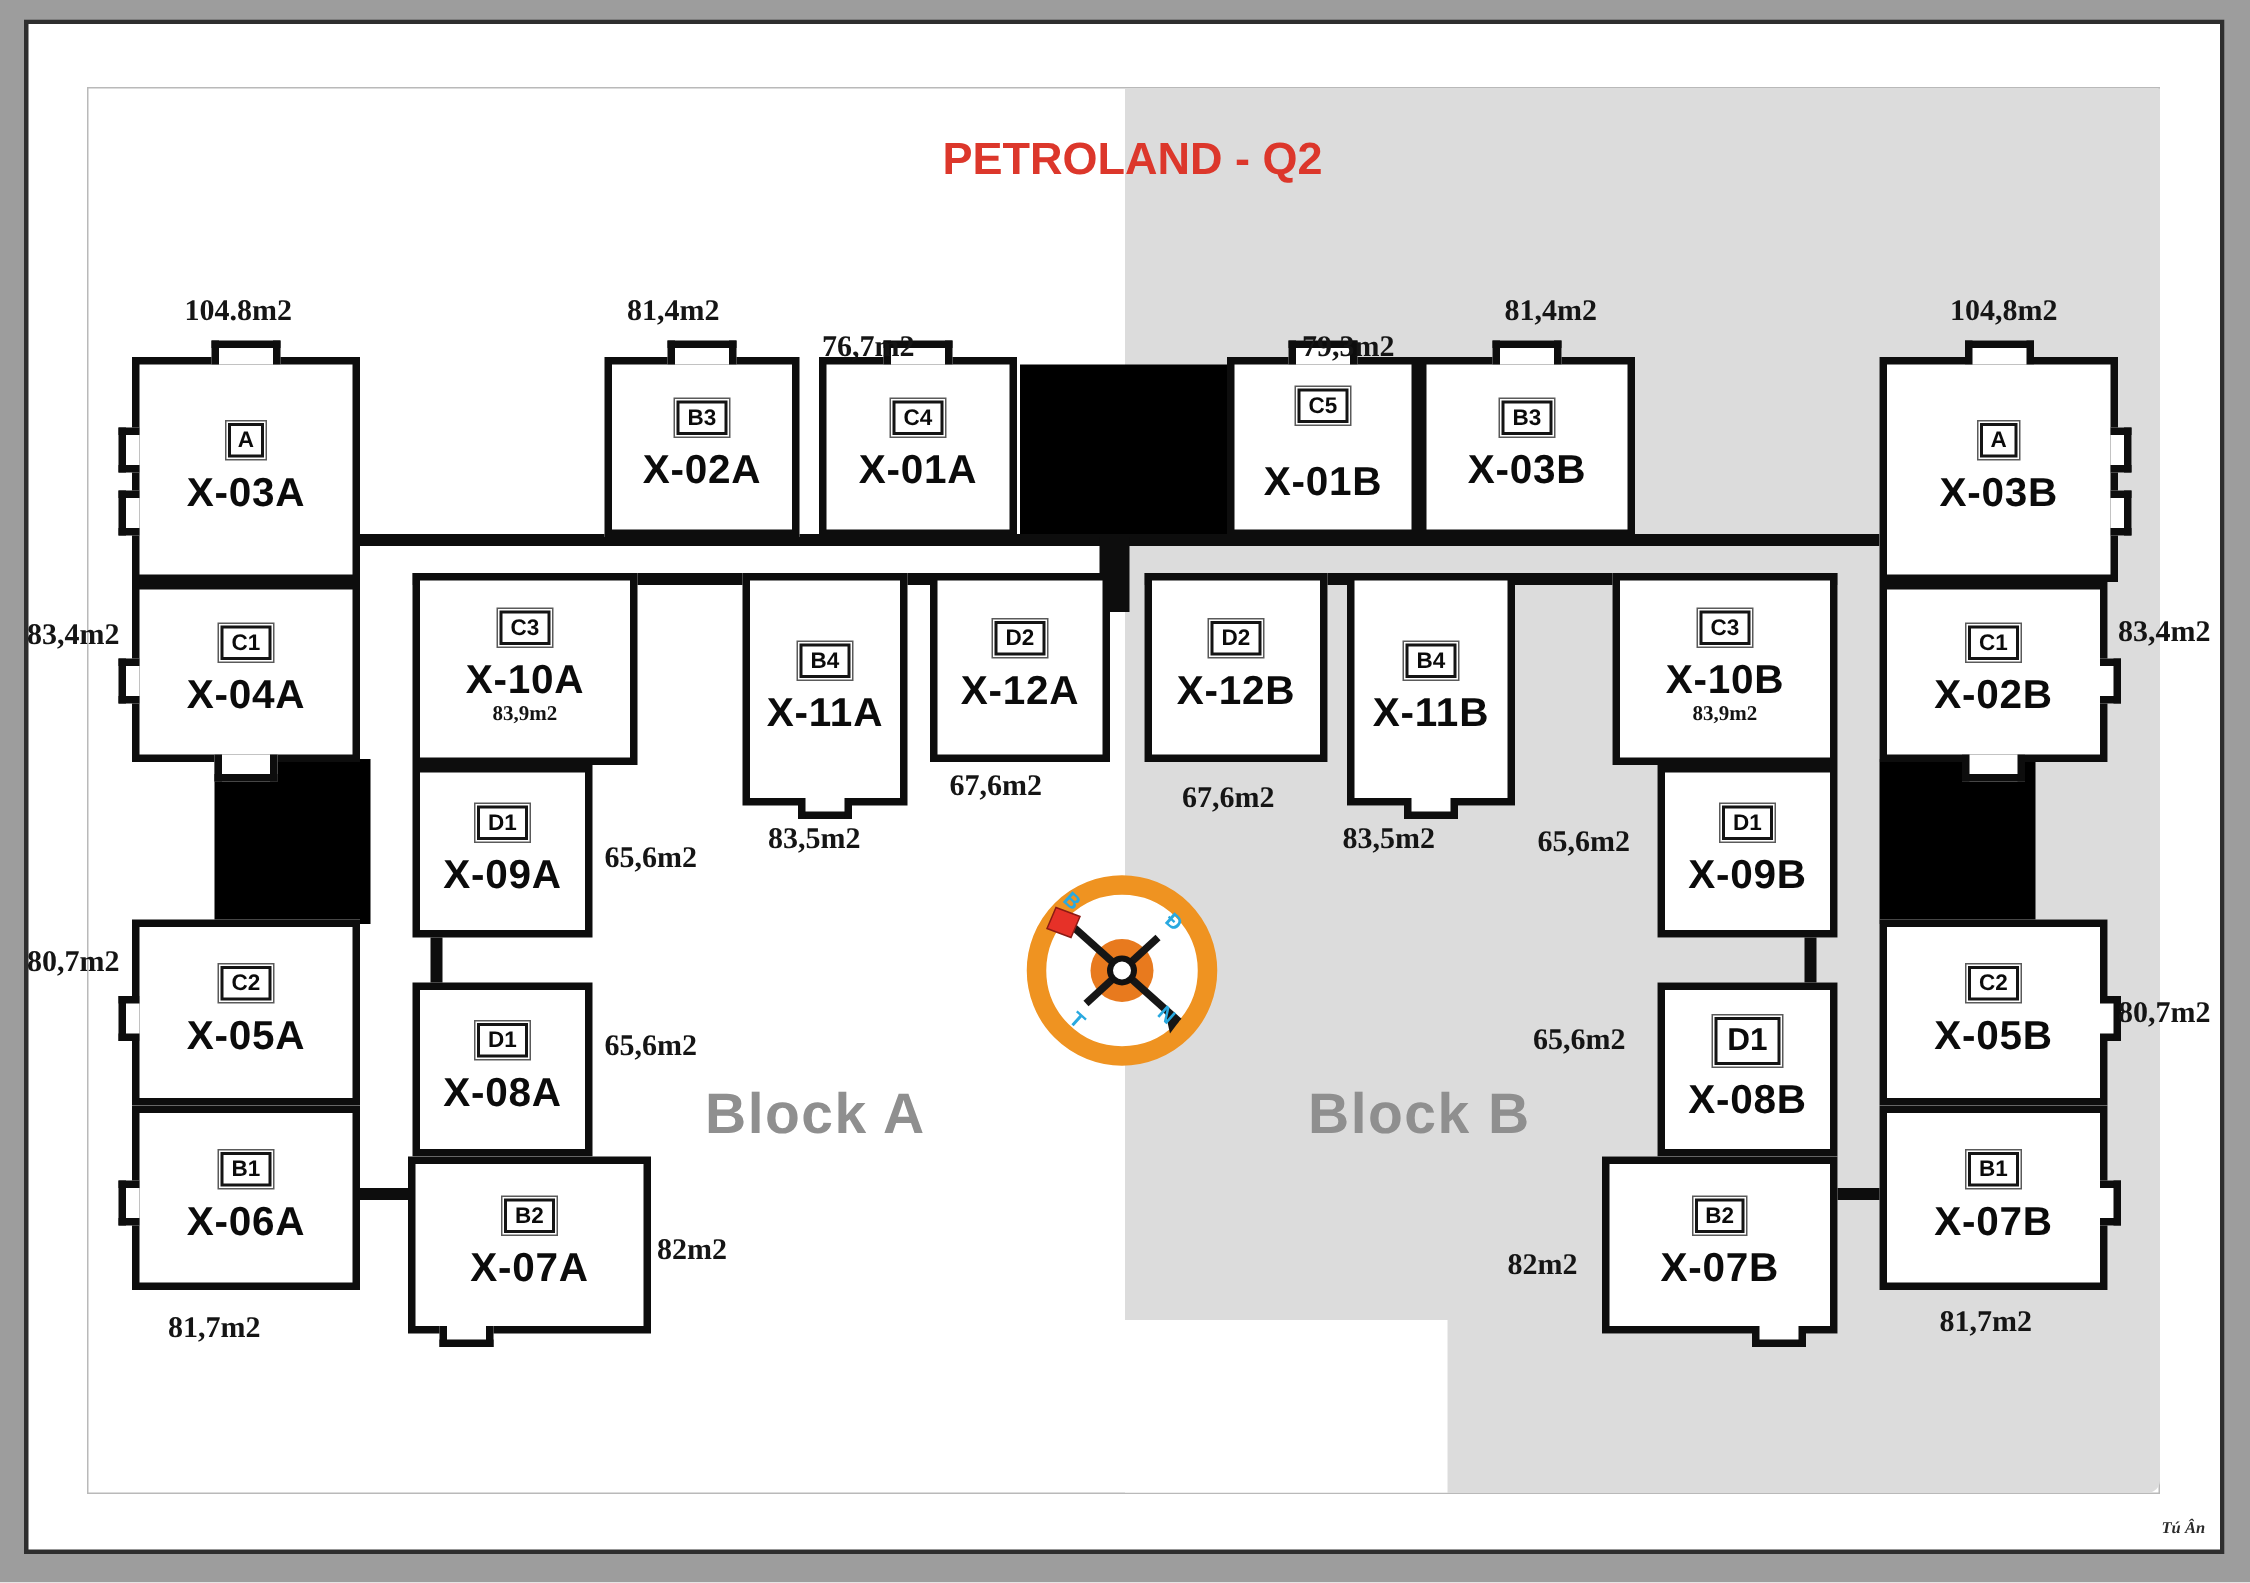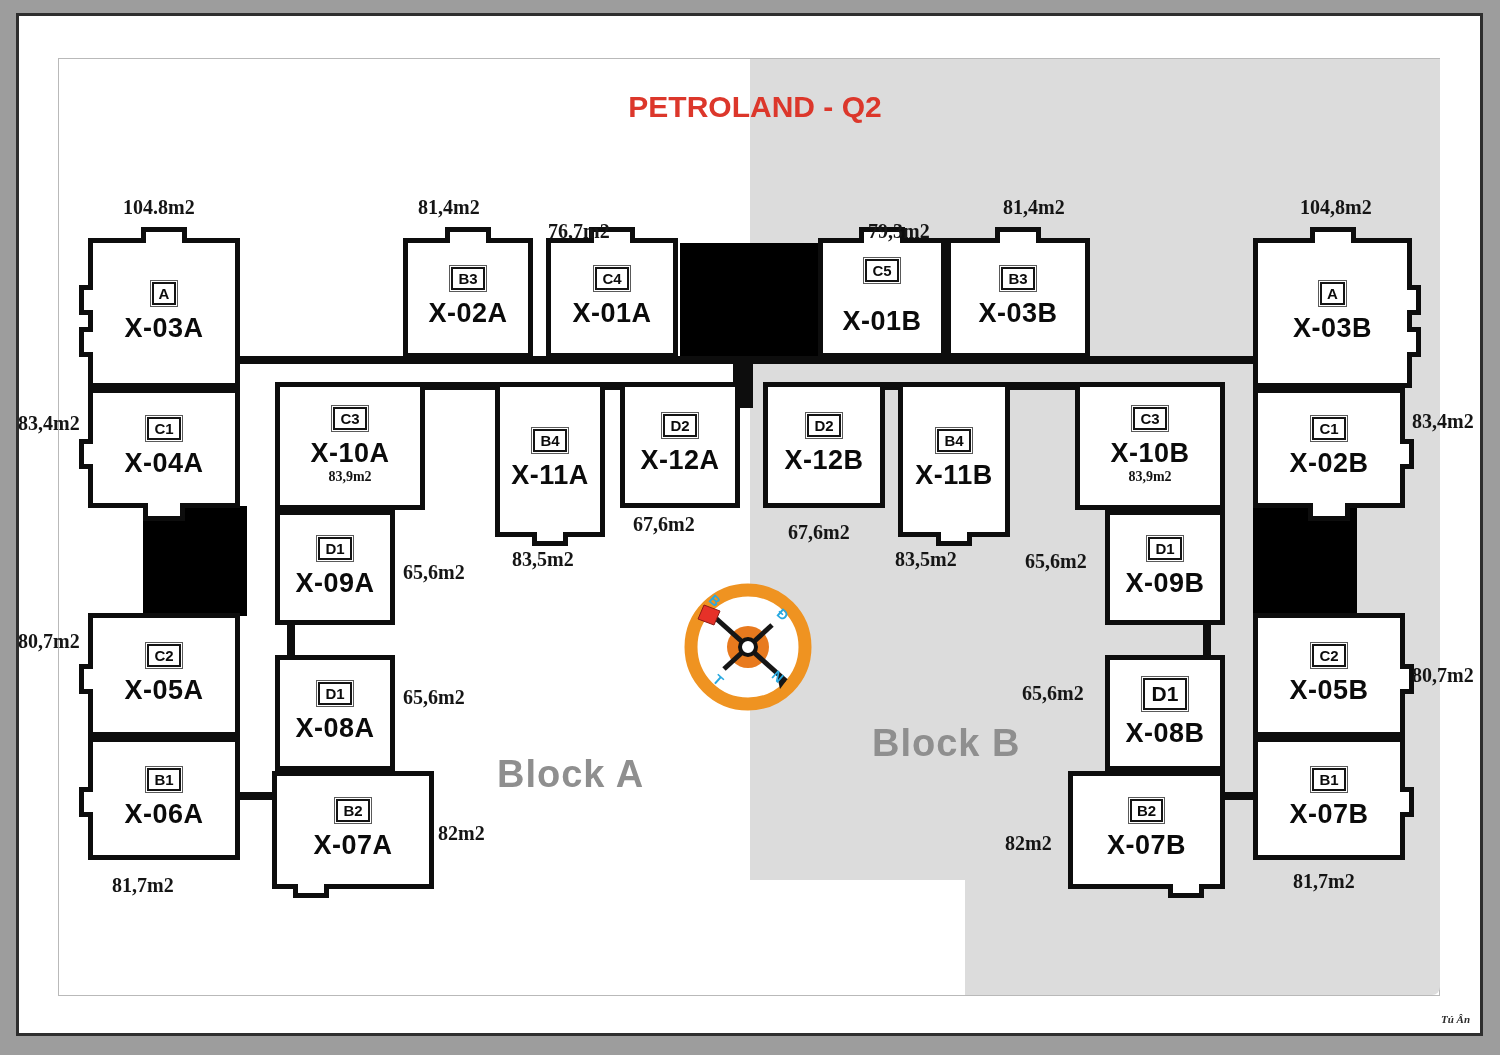--- a/index.html
+++ b/index.html
@@ -211,21 +211,21 @@
       <div class="area-label" style="left: 788px; top: 521px;">67,6m2</div>
       <div class="area-label" style="left: 895px; top: 548px;">83,5m2</div>
       <div class="area-label" style="left: 403px; top: 561px;">65,6m2</div>
       <div class="area-label" style="left: 403px; top: 686px;">65,6m2</div>
       <div class="area-label" style="left: 438px; top: 822px;">82m2</div>
       <div class="area-label" style="left: 1025px; top: 550px;">65,6m2</div>
       <div class="area-label" style="left: 1022px; top: 682px;">65,6m2</div>
       <div class="area-label" style="left: 1005px; top: 832px;">82m2</div>
     </div>
 
-  <div class="block-label" style="left:497px;top:722px;margin-top:31px;">Block A</div>
+  <div class="block-label" style="left:470px;top:722px;">Block A</div>
   <div class="block-label" style="left:872px;top:722px;">Block B</div>
 
   <svg class="compass" viewBox="0 0 136 136">
     <circle cx="68" cy="68" r="57" fill="#ffffff" stroke="#ef9321" stroke-width="13"></circle>
     <circle cx="68" cy="68" r="21" fill="#e87a1e"></circle>
     <g stroke="#161616" stroke-width="5">
       <line x1="30" y1="34" x2="106" y2="102"></line>
       <line x1="92" y1="46" x2="44" y2="90"></line>
     </g>
     <polygon points="24,26 40,32 34,46 18,40" fill="#e63128" stroke="#8b1a14" stroke-width="1"></polygon>

